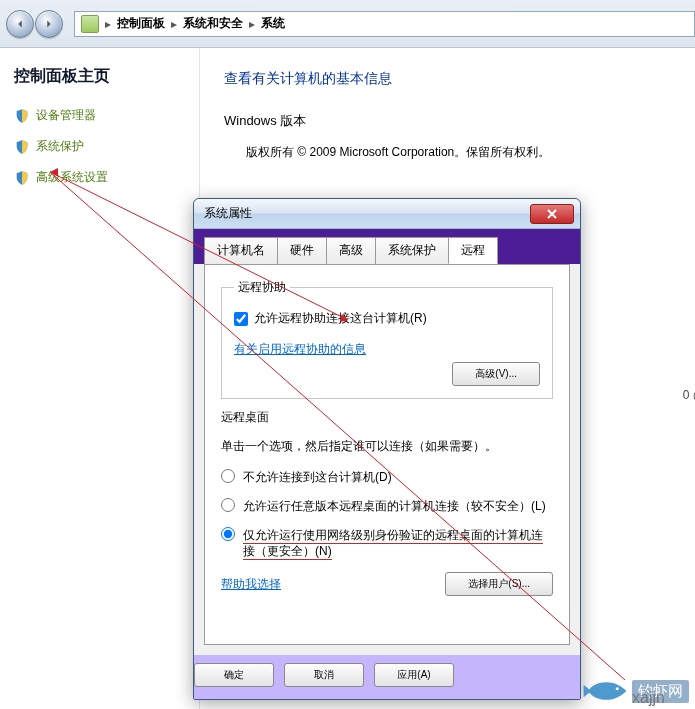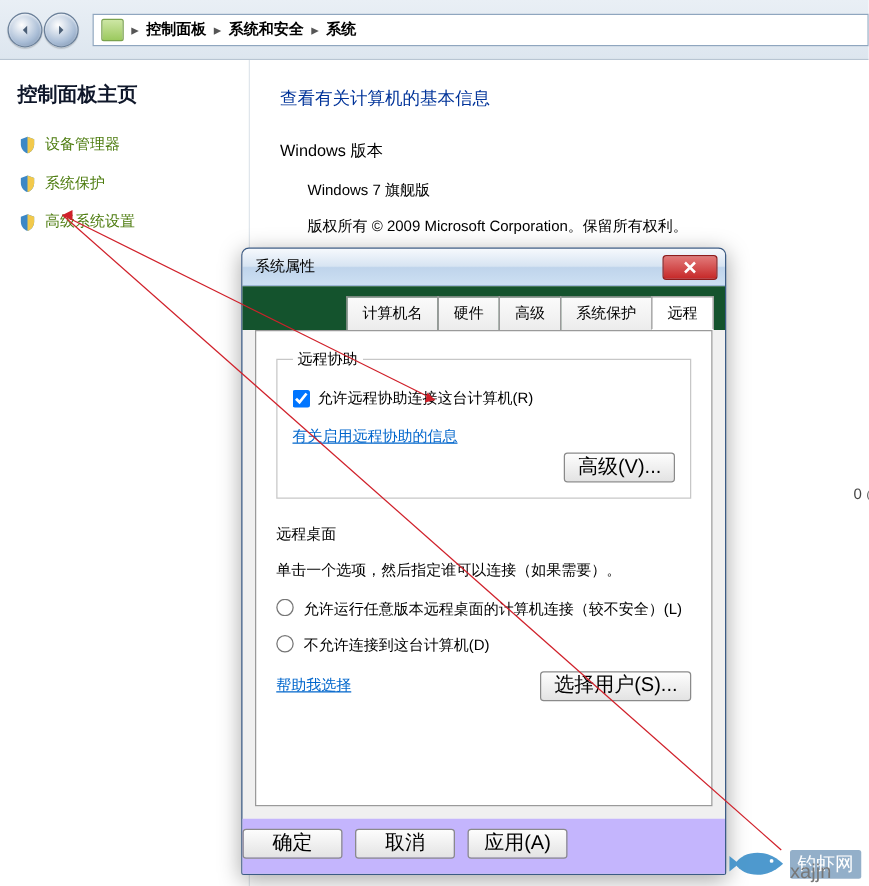--- a/index.html
+++ b/index.html
@@ -138,22 +138,21 @@
     border: 1px solid #8e1c1c;
     border-radius: 3px;
     display: flex; align-items: center; justify-content: center;
     color: #fff;
   }
 
   .tabs {
     display: flex;
     padding: 8px 10px 0 10px;
     gap: 0;
-    background: #14532d;
-    justify-content: flex-end;
+    background: #4c1d95;
   }
   .tab {
     padding: 4px 12px;
     border: 1px solid #9a9a9a;
     border-bottom: none;
     background: linear-gradient(#fbfbfb,#ececec);
     font-size: 12px;
     margin-right: -1px;
     cursor: pointer;
   }
@@ -167,21 +166,21 @@
     flex: 1;
     margin: 0 10px 10px 10px;
     background: #fff;
     border: 1px solid #9a9a9a;
     padding: 14px 16px;
     position: relative;
   }
   fieldset {
     border: 1px solid #c7c7c7;
     padding: 14px 12px 12px 12px;
-    margin-bottom: 20px;
+    margin-bottom: 10px;
   }
   legend { padding: 0 4px; }
   .chk-row {
     display: flex;
     align-items: center;
     gap: 6px;
     margin-bottom: 14px;
   }
   input[type=checkbox], input[type=radio] {
     width: 14px; height: 14px;
@@ -194,22 +193,22 @@
   .btn {
     display: inline-block;
     min-width: 86px;
     height: 24px;
     line-height: 22px;
     text-align: center;
     border: 1px solid #8a8a8a;
     background: linear-gradient(#fdfdfd,#e3e3e3);
     border-radius: 3px;
     cursor: pointer;
-    padding: 0 10px;
-    font-size: 16px;
+    padding: 0 22px;
+    font-size: 10px;
   }
   .btn-row-right {
     text-align: right;
     margin-top: 4px;
   }
   .desc { margin-bottom: 14px; }
   .radio-row {
     display: flex;
     gap: 8px;
     margin-bottom: 12px;
@@ -316,21 +315,20 @@
           <path fill="#3c88c6" d="M12 2l8 3v6c0 5-3.5 9.7-8 11-4.5-1.3-8-6-8-11V5l8-3z"></path>
           <path fill="#f2c94c" d="M12 2v20c4.5-1.3 8-6 8-11V5l-8-3z"></path>
         </svg>
       <span>高级系统设置</span>
     </div>
   </div>
 
   <div class="content">
     <h1>查看有关计算机的基本信息</h1>
     <div class="section-label">Windows 版本</div>
-    <div class="info-line">Windows 7 旗舰版</div>
     <div class="info-line">版权所有 © 2009 Microsoft Corporation。保留所有权利。</div>
     <div class="cutoff">0 @ 2</div>
   </div>
 </div>
 
 <div class="dialog">
   <div class="titlebar">
     <span class="title">系统属性</span>
     <div class="close-btn">
       <svg width="12" height="12" viewBox="0 0 12 12">
@@ -359,25 +357,31 @@
         <span class="btn">高级(V)...</span>
       </div>
     </fieldset>
 
     <fieldset style="border:none;padding:0;">
       <div style="margin-bottom:12px;">远程桌面</div>
       <div class="desc">单击一个选项，然后指定谁可以连接（如果需要）。</div>
 
       <div class="radio-row">
         <input type="radio" name="rd" style="">
-        <label>允许运行任意版本远程桌面的计算机连接（较不安全）(L)</label>
+        <label>不允许连接到这台计算机(D)</label>
       </div>
       <div class="radio-row">
         <input type="radio" name="rd" style="">
-        <label>不允许连接到这台计算机(D)</label>
+        <label>允许运行任意版本远程桌面的计算机连接（较不安全）(L)</label>
+      </div>
+      <div class="radio-row">
+        <input type="radio" name="rd" checked="" style="">
+        <label>
+          <span class="underline-red">仅允许运行使用网络级别身份验证的远程桌面的计算机连接（更安全）(N)</span>
+        </label>
       </div>
 
       <div class="bottom-row">
         <span class="link">帮助我选择</span>
         <span class="btn">选择用户(S)...</span>
       </div>
     </fieldset>
   </div>
 
   <div class="dlg-buttons">

